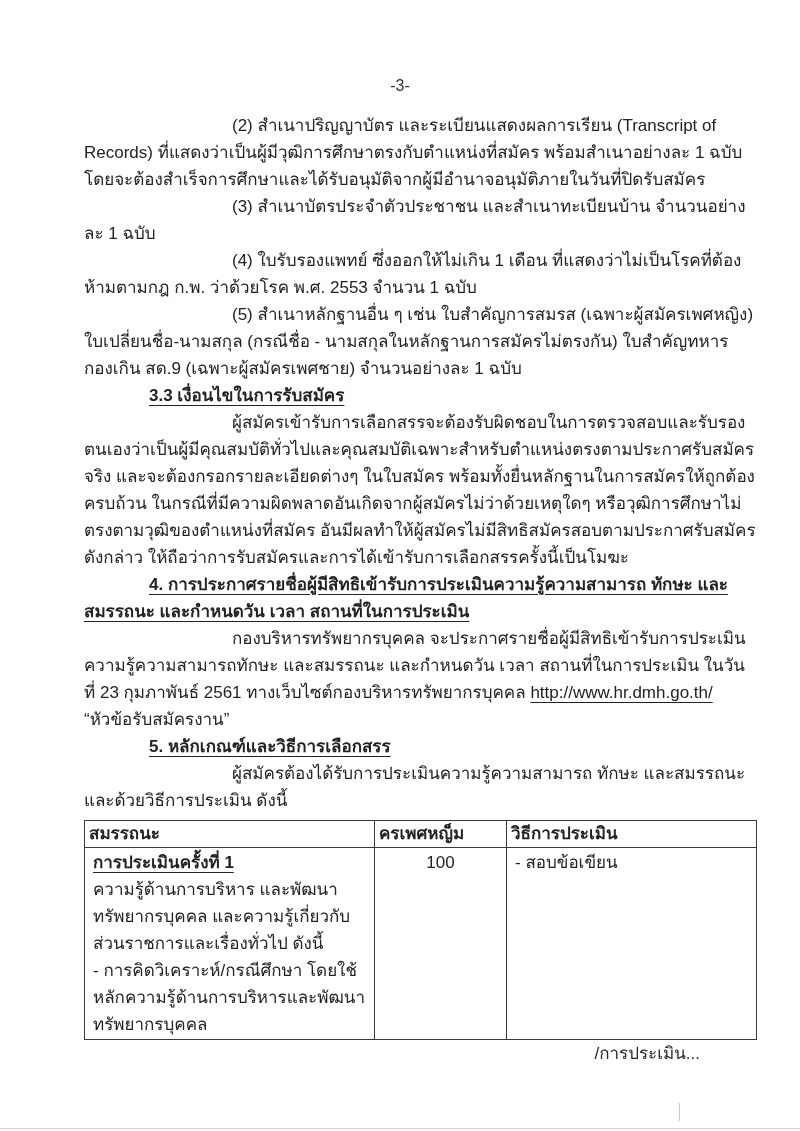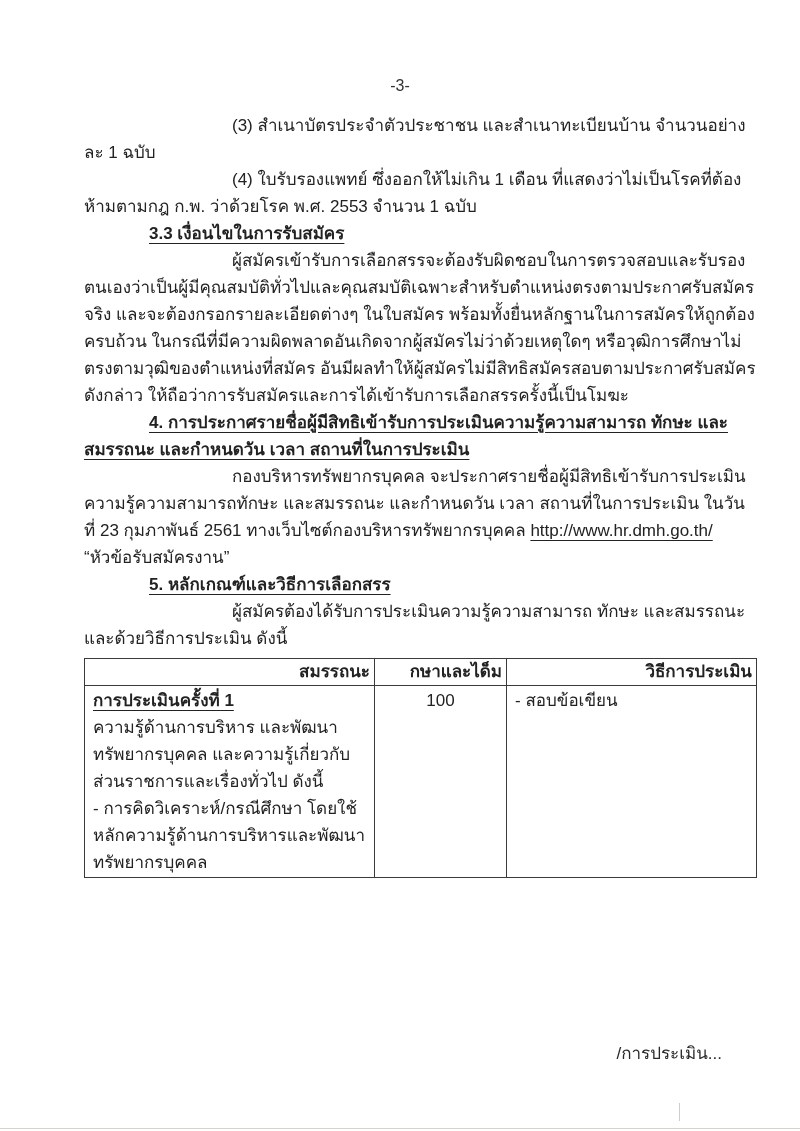--- a/index.html
+++ b/index.html
@@ -39,35 +39,35 @@
     margin-top:6px;
     table-layout:fixed;
   }
   table.eval th, table.eval td{
     border:1.6px solid #3a3a3a;
     padding:1px 8px;
     vertical-align:top;
     font-weight:normal;
   }
   table.eval th{
-    text-align:right;
+    text-align:left;
     font-weight:bold;
     height:26px;
     line-height:26px;
     padding:0 4px;
   }
   col.c1{width:290px;} col.c2{width:132px;} col.c3{width:250px;}
   .row-title{
     font-weight:bold;text-decoration:underline;text-underline-offset:4px;
   }
   td.score{text-align:center;}
   td.method{padding-left:36px;}
   .row-body{min-height:178px;}
   .footer-note{
-    position:absolute;top:1040px;right:78px;
+    position:absolute;top:1040px;right:100px;
     font-size:17px;color:#2a2a2a;
   }
   
   .scan-bottom-line{
     position:absolute;left:0;bottom:2px;width:100%;height:1px;
     background:#c9c9c2;opacity:.8;
   }
   .scan-tick{
     position:absolute;left:679px;top:1103px;width:1px;height:18px;
     background:#b9b9a8;opacity:.7;
@@ -75,22 +75,24 @@
 </style>
 </head>
 <body>
 
 <div class="page">
 
   <div class="page-number">-3-</div>
 
   <div class="content">
 
+    <div class="para">(2) สำเนาปริญญาบัตร และระเบียนแสดงผลการเรียน (Transcript  of  Records) ที่แสดงว่าเป็นผู้มีวุฒิการศึกษาตรงกับตำแหน่งที่สมัคร พร้อมสำเนาอย่างละ 1 ฉบับ โดยจะต้องสำเร็จการศึกษาและได้รับอนุมัติจากผู้มีอำนาจอนุมัติภายในวันที่ปิดรับสมัคร</div>
     <div class="para">(3) สำเนาบัตรประจำตัวประชาชน และสำเนาทะเบียนบ้าน จำนวนอย่างละ 1 ฉบับ</div>
     <div class="para">(4) ใบรับรองแพทย์ ซึ่งออกให้ไม่เกิน 1 เดือน ที่แสดงว่าไม่เป็นโรคที่ต้องห้ามตามกฎ ก.พ. ว่าด้วยโรค พ.ศ. 2553 จำนวน 1 ฉบับ</div>
+    <div class="para">(5) สำเนาหลักฐานอื่น ๆ เช่น ใบสำคัญการสมรส (เฉพาะผู้สมัครเพศหญิง) ใบเปลี่ยนชื่อ-นามสกุล (กรณีชื่อ - นามสกุลในหลักฐานการสมัครไม่ตรงกัน) ใบสำคัญทหารกองเกิน สด.9 (เฉพาะผู้สมัครเพศชาย) จำนวนอย่างละ 1 ฉบับ</div>
 
     <div class="h-block">
       <span class="h-text">3.3 เงื่อนไขในการรับสมัคร</span>
     </div>
     <div class="para">ผู้สมัครเข้ารับการเลือกสรรจะต้องรับผิดชอบในการตรวจสอบและรับรองตนเองว่าเป็นผู้มีคุณสมบัติทั่วไปและคุณสมบัติเฉพาะสำหรับตำแหน่งตรงตามประกาศรับสมัครจริง และจะต้องกรอกรายละเอียดต่างๆ ในใบสมัคร พร้อมทั้งยื่นหลักฐานในการสมัครให้ถูกต้องครบถ้วน ในกรณีที่มีความผิดพลาดอันเกิดจากผู้สมัครไม่ว่าด้วยเหตุใดๆ หรือวุฒิการศึกษาไม่ตรงตามวุฒิของตำแหน่งที่สมัคร อันมีผลทำให้ผู้สมัครไม่มีสิทธิสมัครสอบตามประกาศรับสมัครดังกล่าว ให้ถือว่าการรับสมัครและการได้เข้ารับการเลือกสรรครั้งนี้เป็นโมฆะ</div>
 
     <div class="h-block">
       <span class="h-text">4. การประกาศรายชื่อผู้มีสิทธิเข้ารับการประเมินความรู้ความสามารถ ทักษะ และสมรรถนะ และกำหนดวัน เวลา สถานที่ในการประเมิน</span>
     </div>
     <div class="para">
@@ -104,21 +106,21 @@
 
     <table class="eval">
       <colgroup>
           <col class="c1">
           <col class="c2">
           <col class="c3">
         </colgroup>
       <thead>
         <tr>
           <th>สมรรถนะ</th>
-          <th>กษาและได็ม</th>
+          <th>ครเพศหญ็ม</th>
           <th>วิธีการประเมิน</th>
         </tr>
       </thead>
       <tbody>
         <tr>
           <td class="row-body">
             <div class="row-title">การประเมินครั้งที่ 1</div>
             <div>ความรู้ด้านการบริหาร และพัฒนาทรัพยากรบุคคล และความรู้เกี่ยวกับส่วนราชการและเรื่องทั่วไป ดังนี้</div>
             <div>- การคิดวิเคราะห์/กรณีศึกษา โดยใช้หลักความรู้ด้านการบริหารและพัฒนาทรัพยากรบุคคล</div>
 

